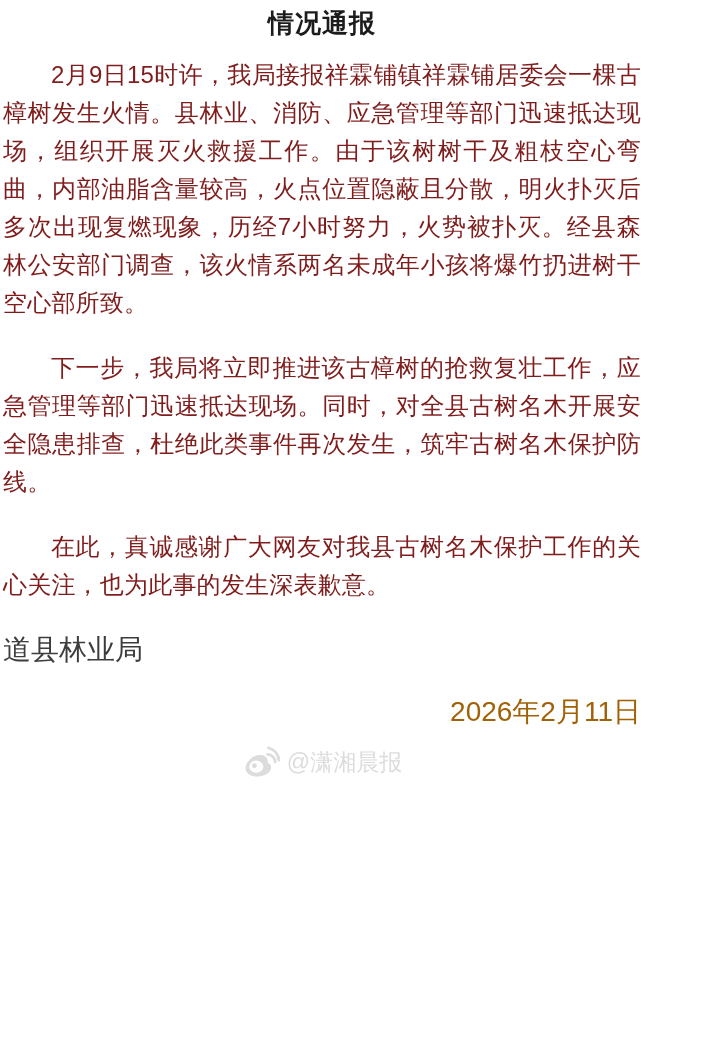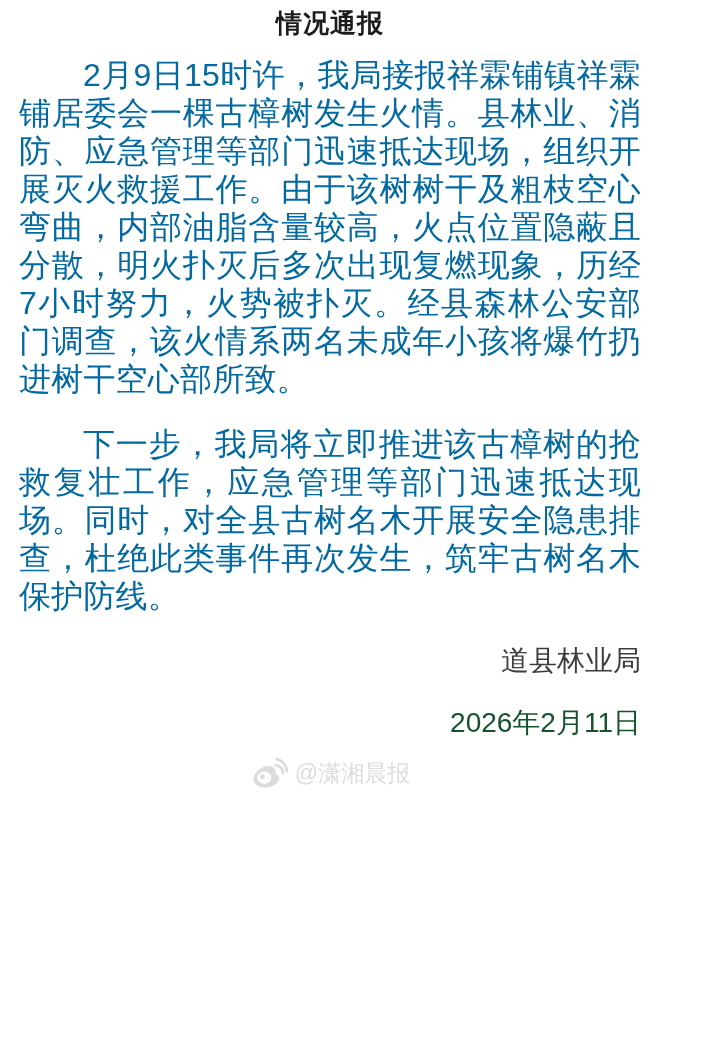--- a/index.html
+++ b/index.html
@@ -11,54 +11,53 @@
     width: 720px;
     height: 1058px;
     overflow: hidden;
     font-family: "Liberation Sans", sans-serif;
     color: #3d3d3d;
   }
   .doc {
     box-sizing: border-box;
     width: 648px;
     height: 1058px;
-    padding: 6px 7px 0 19px;
+    padding: 6px 7px 0 3px;
   }
   .doc-title {
     margin: 0 0 15px 0;
     text-align: center;
     font-size: 26px;
     line-height: 35px;
     font-weight: 700;
     color: #1c1c1c;
     letter-spacing: 1px;
   }
   .para {
     margin: 0 0 27px 0;
-    font-size: 32px;
+    font-size: 24px;
     line-height: 38px;
     text-indent: 2em;
     text-align: justify;
     text-justify: inter-ideograph;
     letter-spacing: 0.2px;
-    color: #0369a1;
+    color: #7f1d1d;
   }
   .sig-line {
     margin: 2px 0 0 0;
     font-size: 28px;
     line-height: 38px;
-    text-align: right;
     color: #3d3d3d;
   }
   .date-line {
     margin: 24px 0 0 0;
     font-size: 28px;
     line-height: 38px;
     text-align: right;
-    color: #14532d;
+    color: #a16207;
   }
   .watermark {
     margin-top: 14px;
     display: flex;
     align-items: center;
     justify-content: center;
     gap: 7px;
     color: #dcdcdc;
     font-size: 23px;
     line-height: 34px;
@@ -75,20 +74,21 @@
 
 <div class="doc">
 
   <h1 class="doc-title">情况通报</h1>
 
   <p class="para">2月9日15时许，我局接报祥霖铺镇祥霖铺居委会一棵古樟树发生火情。县林业、消防、应急管理等部门迅速抵达现场，组织开展灭火救援工作。由于该树树干及粗枝空心弯曲，内部油脂含量较高，火点位置隐蔽且分散，明火扑灭后多次出现复燃现象，历经7小时努力，火势被扑灭。经县森林公安部门调查，该火情系两名未成年小孩将爆竹扔进树干空心部所致。</p>
 
 
   <p class="para">下一步，我局将立即推进该古樟树的抢救复壮工作，应急管理等部门迅速抵达现场。同时，对全县古树名木开展安全隐患排查，杜绝此类事件再次发生，筑牢古树名木保护防线。</p>
 
+  <p class="para">在此，真诚感谢广大网友对我县古树名木保护工作的关心关注，也为此事的发生深表歉意。</p>
 
   <p class="sig-line">道县林业局</p>
 
   <p class="date-line">2026年2月11日</p>
 
   <div class="watermark">
     <span class="wm-icon">
       <svg viewBox="0 0 40 36" width="38" height="34" aria-hidden="true">
         <g fill="none" stroke="#dcdcdc" stroke-width="3" stroke-linecap="round">
           <path d="M27 10 a 8 8 0 0 1 8 8"></path>

